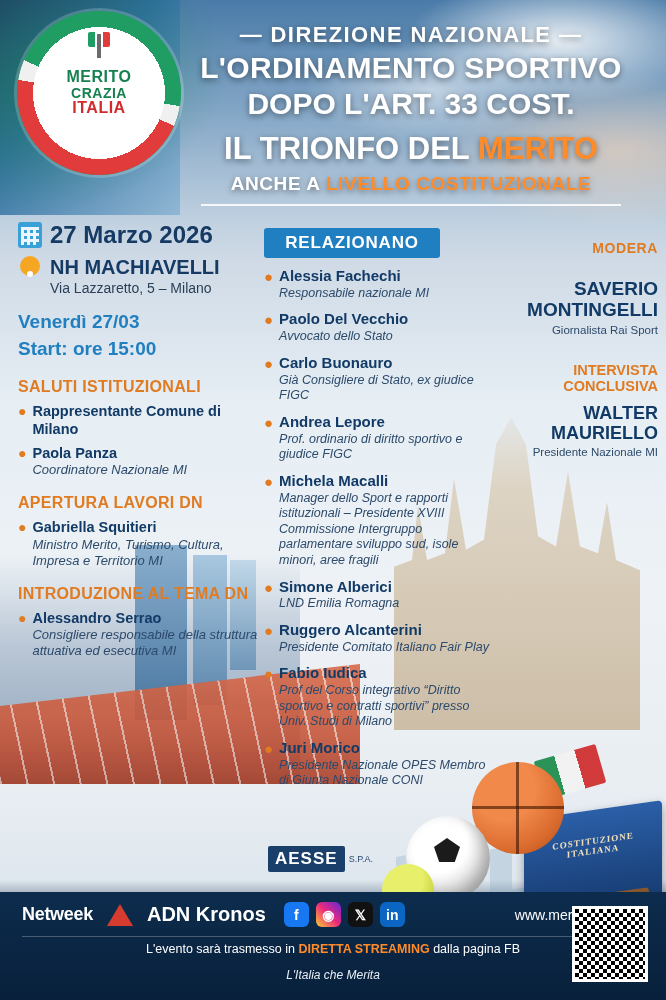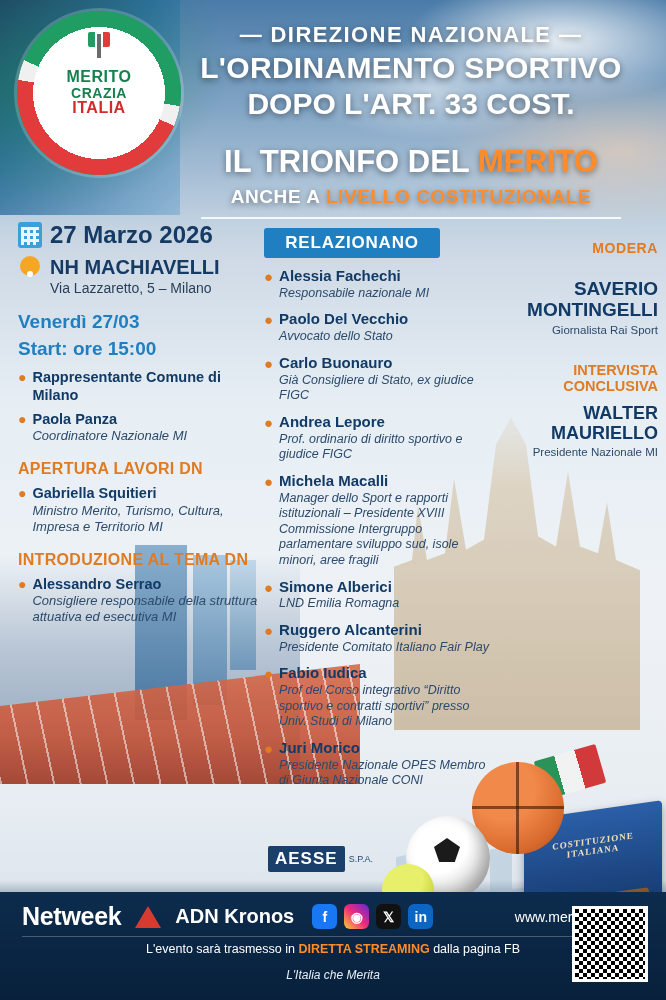--- a/index.html
+++ b/index.html
@@ -126,21 +126,21 @@
     background:linear-gradient(90deg,#1f9d63 0 33%,#ffffff 33% 66%,#e23b3b 66%);border-radius:2px;}
   .logo-mark .p{position:absolute;left:15px;top:2px;width:4px;height:24px;background:#6b6b6b;}
 
   .head{
     position:absolute;left:176px;top:22px;width:470px;text-align:center;color:#fff;
     text-shadow:0 2px 6px rgba(0,0,0,.45);
   }
   .dir{font-size:22px;font-weight:bold;letter-spacing:1.4px;}
   .l2{font-size:30px;font-weight:bold;letter-spacing:.3px;margin-top:3px;}
   .l3{font-size:30px;font-weight:bold;margin-top:2px;}
-  .l4{font-size:31px;font-weight:bold;margin-top:23px;}
+  .l4{font-size:31px;font-weight:bold;margin-top:10px;}
   .l4 .mer{color:#ff8c2b;}
   .l5{font-size:19px;font-weight:bold;letter-spacing:.6px;margin-top:6px;color:#fff;}
   .l5 .hl{color:#ff8c2b;}
   .head .sep{height:2px;background:rgba(255,255,255,.85);margin:9px auto 0;width:420px;}
 
   
   .col-left{position:absolute;left:18px;top:222px;width:240px;}
   .row-ico{display:flex;align-items:flex-start;gap:8px;}
   .ico{width:24px;height:26px;flex:0 0 auto;position:relative;}
   .ico-cal{background:#3aa0d8;border-radius:3px;}
@@ -185,21 +185,21 @@
   .r-n2{font-size:18px;font-weight:bold;color:#123a66;line-height:1.12;margin-top:8px;}
 
   
   .aesse{position:absolute;left:268px;top:846px;display:flex;align-items:center;gap:4px;}
   .aesse .w{background:#1b3f6b;color:#fff;font-weight:bold;font-size:17px;padding:3px 7px;letter-spacing:1px;border-radius:2px;}
   .aesse .s{font-size:9px;color:#2a4a72;}
 
   
   .footer{position:absolute;left:0;bottom:0;width:666px;height:108px;background:linear-gradient(180deg,#0d2c4d,#08203b);}
   .f-row1{position:absolute;left:0;top:10px;width:666px;display:flex;align-items:center;gap:14px;padding:0 22px;box-sizing:border-box;}
-  .netweek{color:#fff;font-size:25px;font-weight:bold;letter-spacing:-.3px;}
+  .netweek{color:#fff;font-size:18px;font-weight:bold;letter-spacing:-.3px;}
   .adn{display:flex;align-items:center;gap:14px;}
   .adn .tri{width:0;height:0;border-left:13px solid transparent;border-right:13px solid transparent;border-bottom:22px solid #d63b2f;}
   .adn .t{color:#fff;font-size:20px;font-weight:bold;}
   .socials{display:flex;gap:7px;align-items:center;margin-left:4px;}
   .sq{width:25px;height:25px;border-radius:6px;display:flex;align-items:center;justify-content:center;color:#fff;font-size:14px;font-weight:bold;}
   .fb{background:#1877f2;}
   .ig{background:linear-gradient(45deg,#f9ce34,#ee2a7b,#6228d7);}
   .xx{background:#111;}
   .li{background:#0a66c2;}
   .site{color:#fff;font-size:14px;margin-left:auto;}
@@ -275,20 +275,21 @@
     <div class="row-ico" style="margin-top:8px;">
       <div class="ico ico-pin"></div>
       <div>
         <div class="place" style="margin-top:0">NH MACHIAVELLI</div>
         <div class="addr">Via Lazzaretto, 5 – Milano</div>
       </div>
     </div>
     <div class="when">Venerdì 27/03</div>
     <div class="when" style="margin-top:2px;">Start: ore 15:00</div>
 
+    <div class="sect-h">SALUTI ISTITUZIONALI</div>
     <div class="bul">
       <div class="dot">●</div>
       <div>
         <div class="nm">Rappresentante Comune di Milano</div>
       </div>
     </div>
     <div class="bul">
       <div class="dot">●</div>
       <div>
         <div class="nm">Paola Panza</div>

